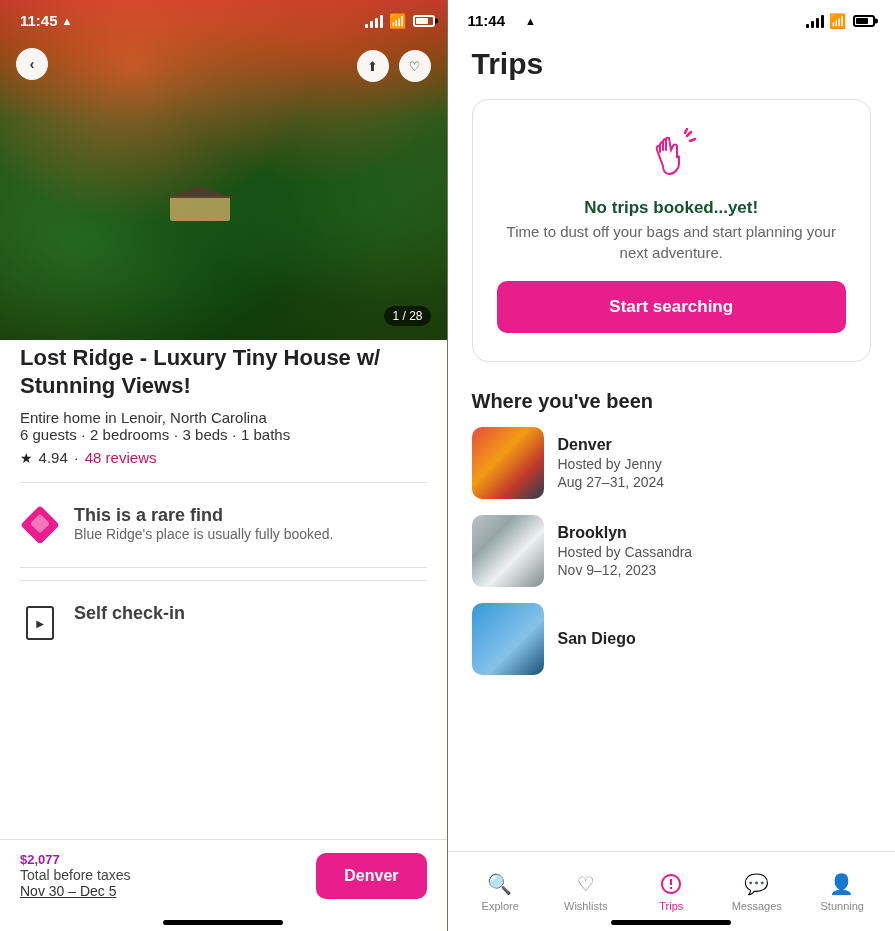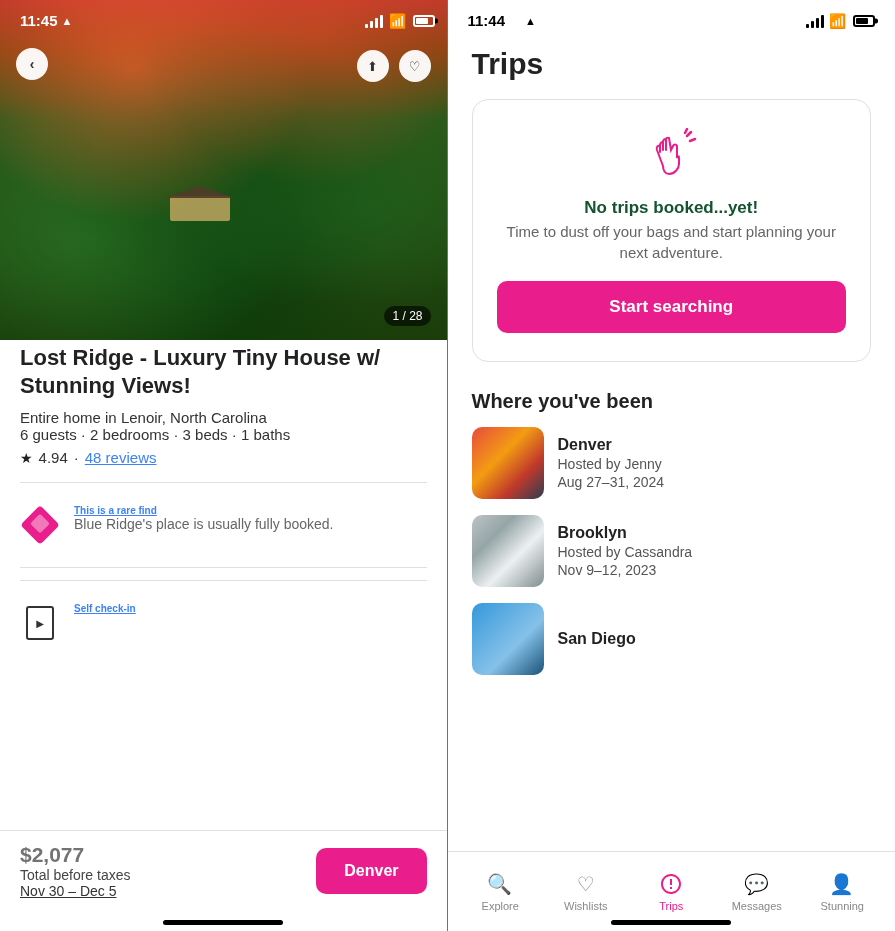--- a/index.html
+++ b/index.html
@@ -174,21 +174,21 @@
     .listing-rating {
       display: flex;
       align-items: center;
       gap: 6px;
       font-size: 15px;
       color: #333;
       margin-bottom: 16px;
     }
 
     .star-icon { color: #222; font-size: 14px; }
-    .reviews-link { color: #3b82f6; text-decoration: underline; font-weight: 500; }
+    .reviews-link { color: #be185d; font-weight: 500; }
 
     .divider {
       height: 1px;
       background: #e0e0e0;
       margin: 12px 0;
     }
 
     .feature-row {
       display: flex;
       align-items: flex-start;
@@ -218,24 +218,23 @@
       position: absolute;
       top: 6px;
       left: 6px;
       width: 14px;
       height: 14px;
       background: rgba(255,255,255,0.4);
       border-radius: 2px;
     }
 
     .feature-text-main {
-      font-size: 10px;
+      font-size: 18px;
       font-weight: 600;
-      color: #3b82f6;
-      text-decoration: underline;
+      color: #404040;
     }
 
     .feature-text-sub {
       font-size: 14px;
       color: #666;
     }
 
     .host-avatar {
       width: 40px;
       height: 40px;
@@ -293,23 +292,23 @@
       padding: 12px 20px;
       display: flex;
       align-items: center;
       justify-content: space-between;
       border-top: 1px solid #e0e0e0;
       background: #fff;
     }
 
     .price-section {}
     .price-amount {
-      font-size: 21px;
+      font-size: 13px;
       font-weight: 700;
-      color: #737373;
+      color: #a21caf;
     }
     .price-label {
       font-size: 14px;
       color: #444;
     }
     .price-dates {
       font-size: 14px;
       color: #333;
       text-decoration: underline;
     }

